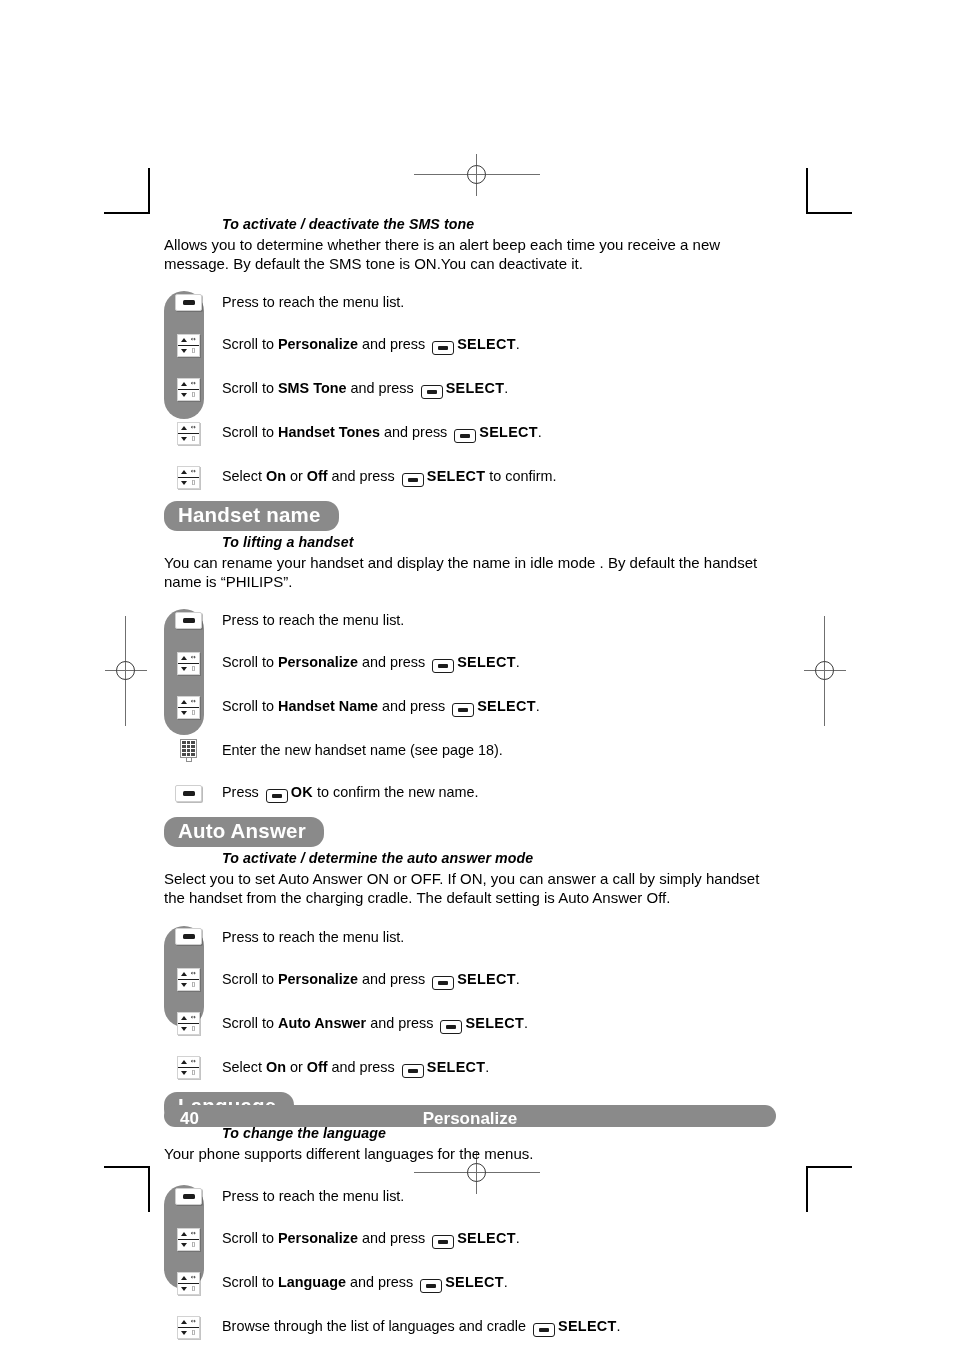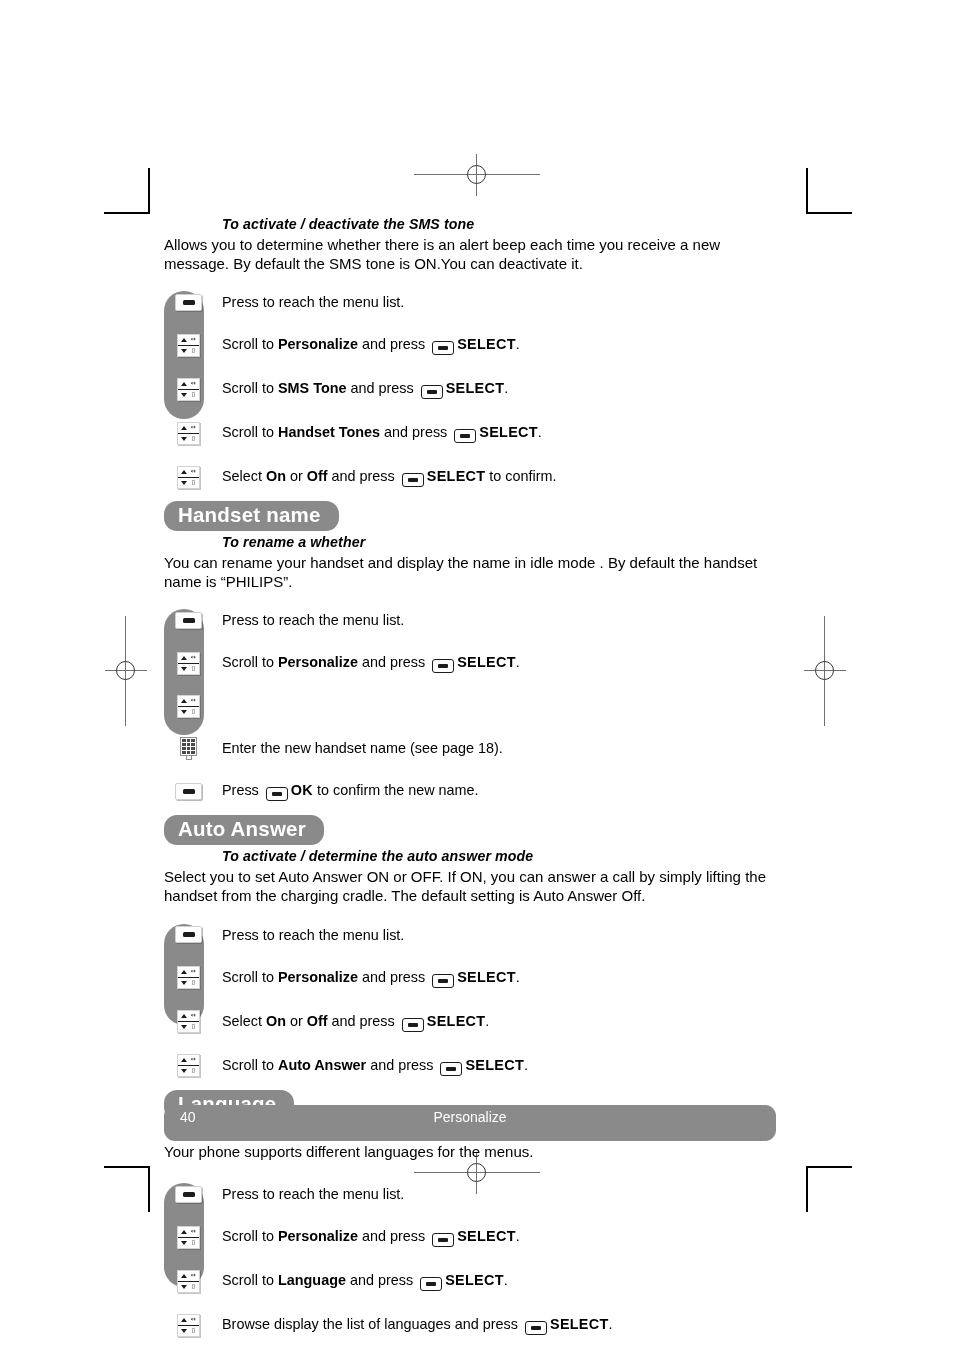--- a/index.html
+++ b/index.html
@@ -233,26 +233,26 @@
     background: #1c1c1c;
     border-radius: 1px;
   }
 
   
   .footer {
     position: absolute;
     left: 164px;
     top: 1105px;
     width: 612px;
-    height: 36px;
+    height: 22px;
     background: #8a8a8a;
     border-radius: 11px;
     color: #ffffff;
-    font-size: 14px;
-    font-weight: normal;
+    font-size: 17px;
+    font-weight: bold;
   }
   .footer .pg {
     position: absolute;
     left: 16px; top: 4px;
   }
   .footer .sec {
     position: absolute;
     left: 0; right: 0; top: 4px;
     text-align: center;
   }
@@ -392,21 +392,21 @@
                 <i></i>
               </span><span class="sel">SELECT</span><span> to confirm.</span></span>
         </div>
       </div>
     </div>
 
     <div>
       <div class="pill-wrap">
         <span class="pill">Handset name</span>
       </div>
-      <div class="subhead">To rename a whether</div>
+      <div class="subhead">To lifting a handset</div>
       <div class="para">
         <span>You can rename your handset and display the name in idle mode . By default the handset name</span>
         <span>is “PHILIPS”.</span>
       </div>
 
       <div class="steps">
         <div class="rail" style="top:2px;height:126px;"></div>
 
         <div class="step">
           <span class="step-icon">
@@ -441,20 +441,23 @@
               <span class="half top">
                   <span class="tri up"></span>
                   <span class="mark">↔</span>
                 </span>
               <span class="half">
                   <span class="tri dn"></span>
                   <span class="mark">▯</span>
                 </span>
             </span>
           </span>
+          <span class="step-text"><span>Scroll to </span><b>Handset Name</b><span> and press </span><span class="btn-inline">
+                <i></i>
+              </span><span class="sel">SELECT</span><span>.</span></span>
         </div>
 
         <div class="step">
           <span class="step-icon">
             <span class="ico-keypad">
               <span class="grid">
                 <span></span>
                   <span></span>
                   <span></span>
                 <span></span>
@@ -485,21 +488,21 @@
         </div>
       </div>
     </div>
 
     <div>
       <div class="pill-wrap">
         <span class="pill">Auto Answer</span>
       </div>
       <div class="subhead">To activate / determine the auto answer mode</div>
       <div class="para">
-        <span>Select you to set </span><b>Auto Answer ON</b><span> or </span><b>OFF</b><span>. If </span><b>ON</b><span>, you can answer a call by simply lifting</span>
+        <span>Select you to set </span><b>Auto Answer ON</b><span> or </span><b>OFF</b><span>. If </span><b>ON</b><span>, you can answer a call by simply handset</span>
         <span>the handset from the charging cradle. The default setting is </span><b>Auto Answer Off</b><span>.</span>
       </div>
 
       <div class="steps">
         <div class="rail" style="top:2px;height:101px;"></div>
 
         <div class="step">
           <span class="step-icon">
             <span class="ico-softkey">
                 <i></i>
@@ -532,39 +535,39 @@
               <span class="half top">
                   <span class="tri up"></span>
                   <span class="mark">↔</span>
                 </span>
               <span class="half">
                   <span class="tri dn"></span>
                   <span class="mark">▯</span>
                 </span>
             </span>
           </span>
+          <span class="step-text"><span>Scroll to </span><b>Auto Answer</b><span> and press </span><span class="btn-inline">
+                <i></i>
+              </span><span class="sel">SELECT</span><span>.</span></span>
+        </div>
+
+        <div class="step">
+          <span class="step-icon">
+            <span class="ico-scroll">
+              <span class="half top">
+                  <span class="tri up"></span>
+                  <span class="mark">↔</span>
+                </span>
+              <span class="half">
+                  <span class="tri dn"></span>
+                  <span class="mark">▯</span>
+                </span>
+            </span>
+          </span>
           <span class="step-text"><span>Select </span><b>On</b><span> or </span><b>Off</b><span> and press </span><span class="btn-inline">
-                <i></i>
-              </span><span class="sel">SELECT</span><span>.</span></span>
-        </div>
-
-        <div class="step">
-          <span class="step-icon">
-            <span class="ico-scroll">
-              <span class="half top">
-                  <span class="tri up"></span>
-                  <span class="mark">↔</span>
-                </span>
-              <span class="half">
-                  <span class="tri dn"></span>
-                  <span class="mark">▯</span>
-                </span>
-            </span>
-          </span>
-          <span class="step-text"><span>Scroll to </span><b>Auto Answer</b><span> and press </span><span class="btn-inline">
                 <i></i>
               </span><span class="sel">SELECT</span><span>.</span></span>
         </div>
       </div>
     </div>
 
     <div>
       <div class="pill-wrap">
         <span class="pill">Language</span>
       </div>
@@ -627,21 +630,21 @@
               <span class="half top">
                   <span class="tri up"></span>
                   <span class="mark">↔</span>
                 </span>
               <span class="half">
                   <span class="tri dn"></span>
                   <span class="mark">▯</span>
                 </span>
             </span>
           </span>
-          <span class="step-text"><span>Browse display the list of languages and press </span><span class="btn-inline">
+          <span class="step-text"><span>Browse through the list of languages and cradle </span><span class="btn-inline">
                 <i></i>
               </span><span class="sel">SELECT</span><span>.</span></span>
         </div>
       </div>
     </div>
 
   </div>
 
   <div class="footer">
     <span class="pg">40</span>

